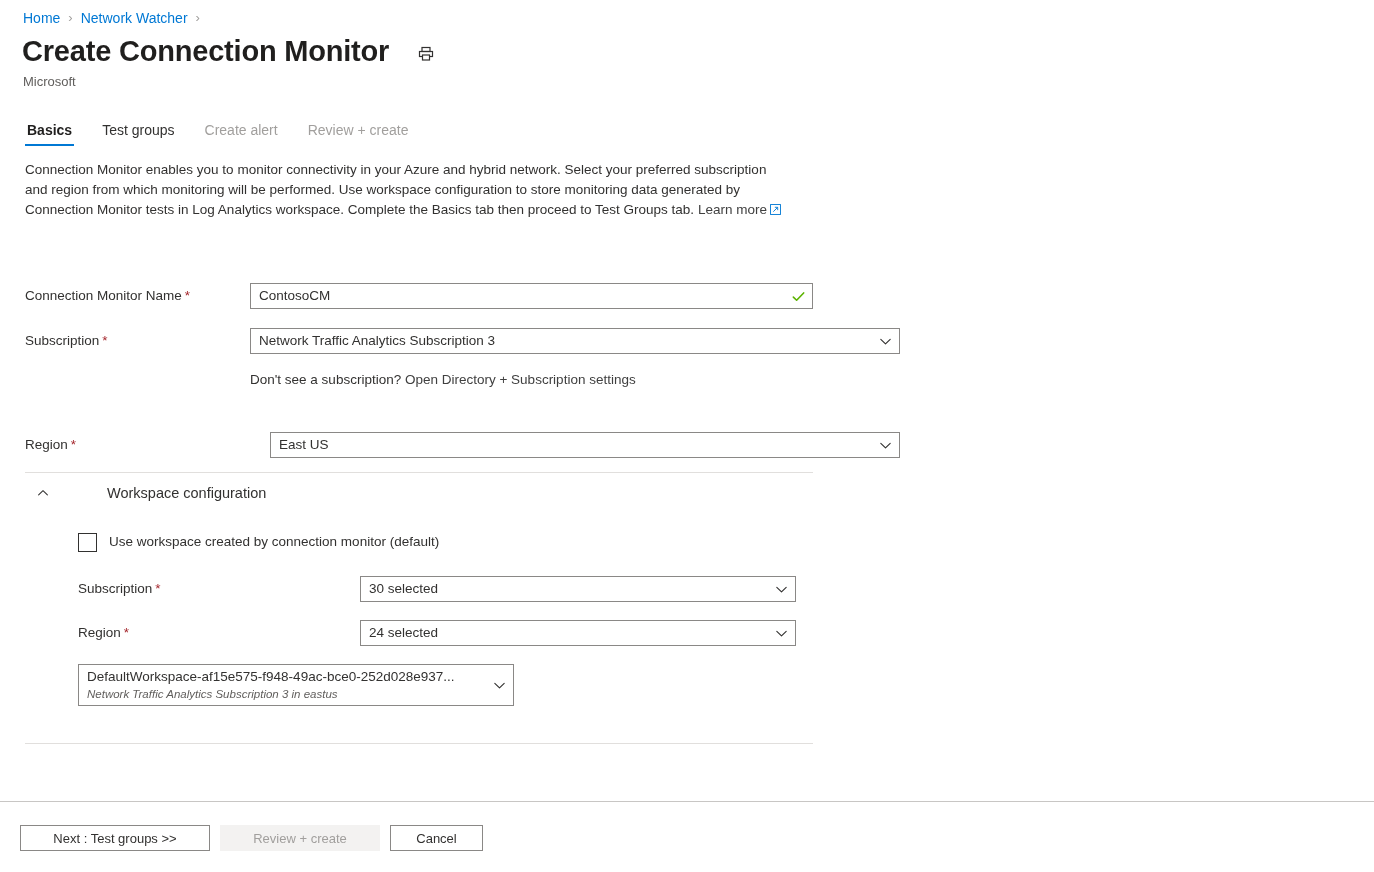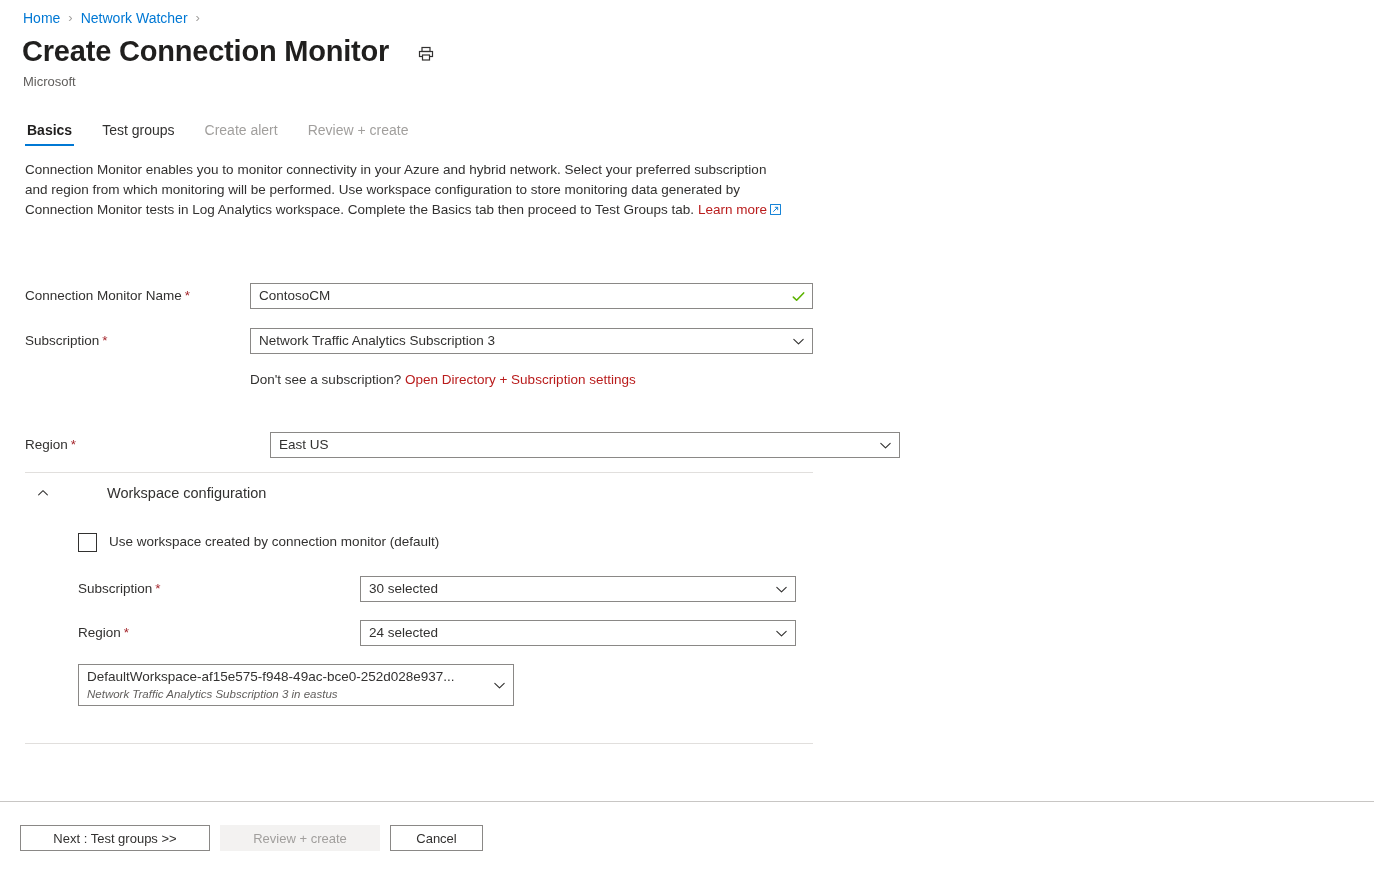--- a/index.html
+++ b/index.html
@@ -111,21 +111,21 @@
   .description {
     position: absolute;
     left: 25px;
     top: 160px;
     width: 760px;
     font-size: 13.5px;
     line-height: 20px;
     color: #323130;
   }
   .inline-link {
-    color: #b91c1c;
+    color: #404040;
     cursor: pointer;
     text-decoration: none;
   }
   .ext-icon {
     display: inline-block;
     vertical-align: -1px;
     margin-left: 3px;
   }
 
   
@@ -369,21 +369,21 @@
           <path d="M2.5 8.6 L6 12 L13.5 4.2" fill="none" stroke="#5cb300" stroke-width="1.7" stroke-linecap="round" stroke-linejoin="round"></path>
         </svg>
       </span>
     </div>
   </div>
 
   <div class="field-row" style="left:25px; top:328px;">
     <div class="field-label" style="width:225px; padding-top:3px;">
       <span>Subscription</span><span class="req">*</span>
     </div>
-    <div class="control" style="width:563px;">
+    <div class="control" style="width:650px;">
       <span class="val">Network Traffic Analytics Subscription 3</span>
       <span class="chev">
         <svg width="15" height="15" viewBox="0 0 16 16" aria-hidden="true">
           <path d="M3 5.8 L8 10.6 L13 5.8" fill="none" stroke="#323130" stroke-width="1.2" stroke-linecap="round" stroke-linejoin="round"></path>
         </svg>
       </span>
     </div>
   </div>
 
   <div class="hint" style="left:250px; top:370px;">

